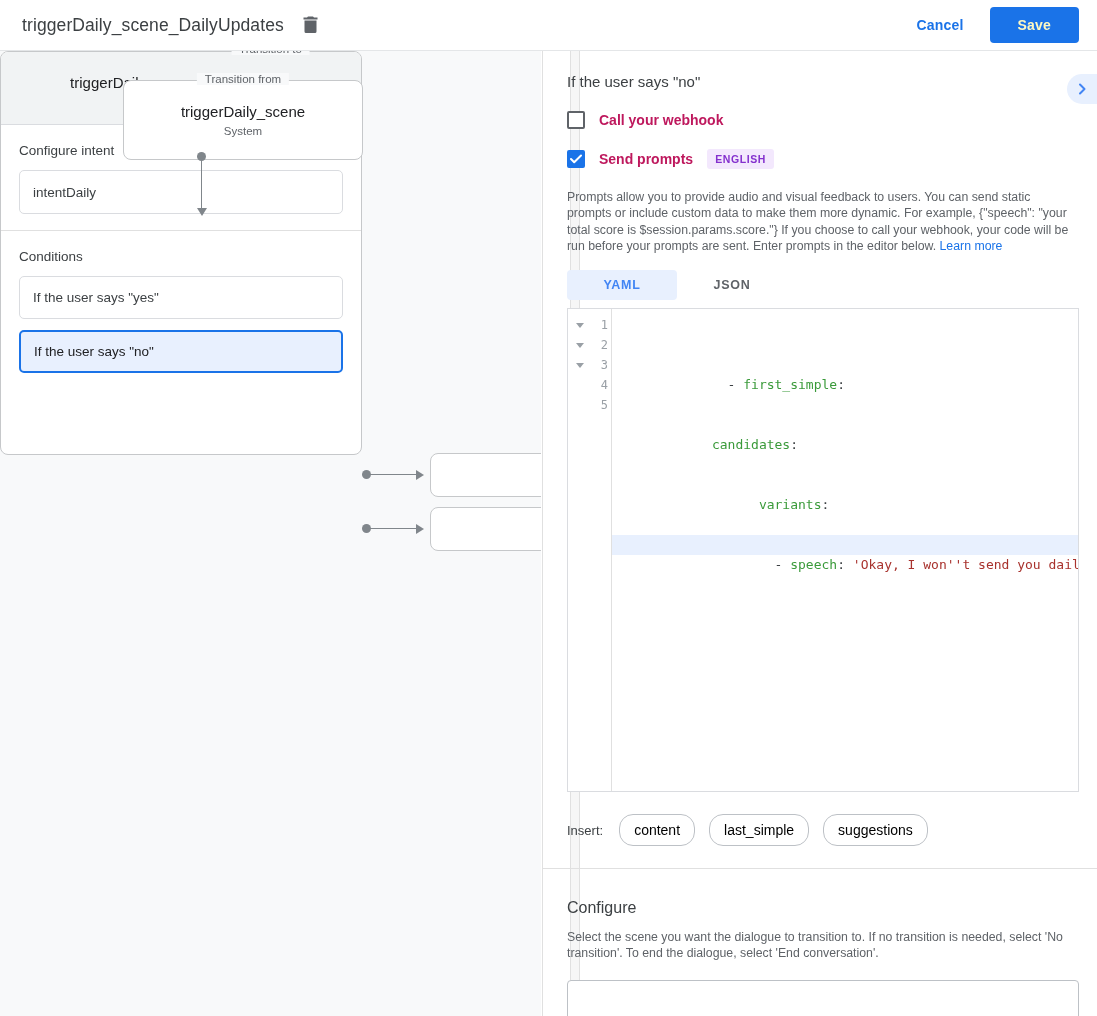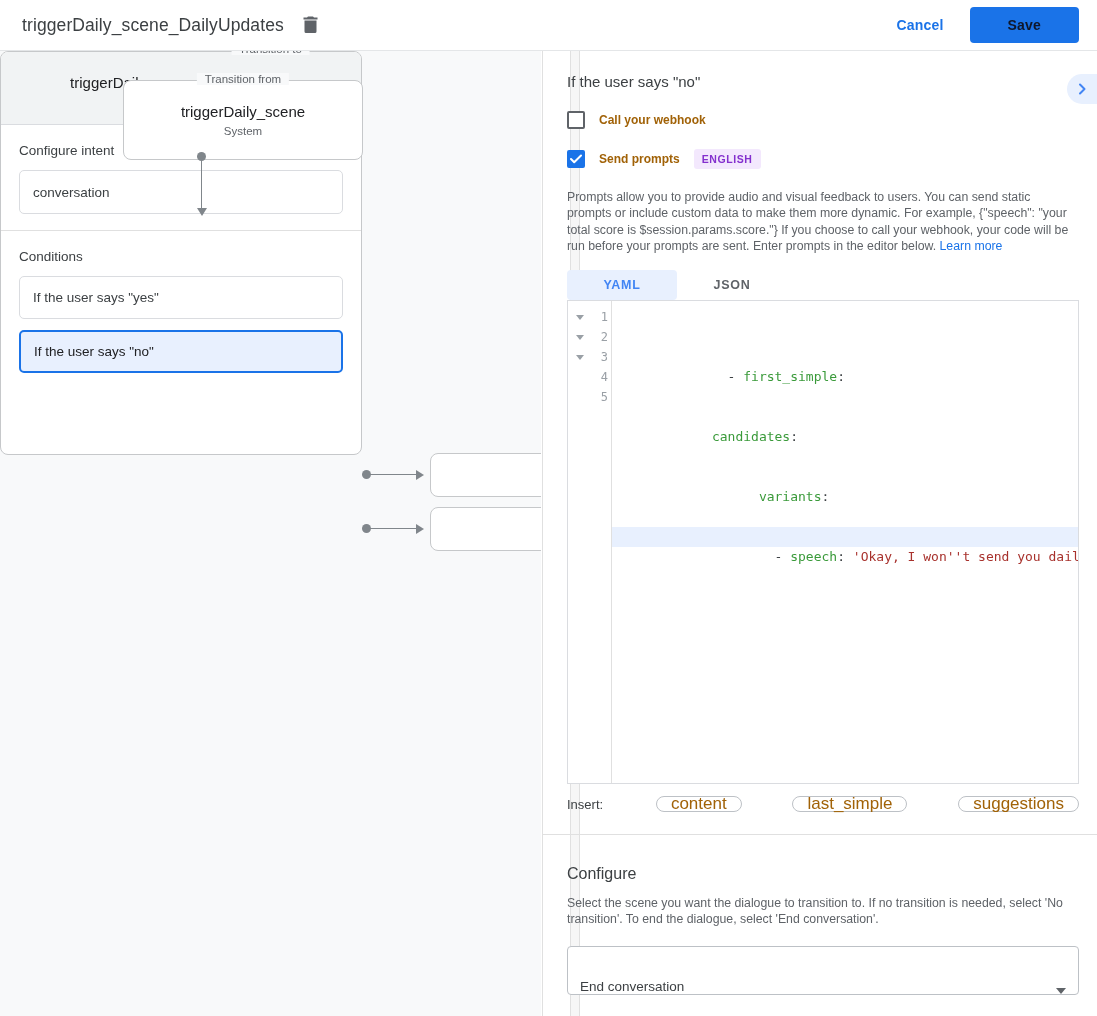--- a/index.html
+++ b/index.html
@@ -28,23 +28,23 @@
   }
   .header-right {
     margin-left: auto; display: flex; align-items: center; gap: 14px;
     padding-right: 18px;
   }
   .cancel-link {
     color: #1a73e8; font-size: 14px; font-weight: 600; letter-spacing: .2px;
     background: none; border: none; cursor: pointer; padding: 8px 12px;
   }
   .save-btn {
-    background: #1a73e8; color: #0f172a; font-size: 14px; font-weight: 600;
+    background: #1a73e8; color: #fef9c3; font-size: 14px; font-weight: 600;
     letter-spacing: .2px; border: none; border-radius: 4px;
-    padding: 0 38px; height: 36px; cursor: pointer;
+    padding: 0 28px; height: 36px; cursor: pointer;
     font-family: "Liberation Sans", sans-serif;
   }
 
   
   .canvas {
     position: absolute; top: 51px; left: 0; width: 541px; height: 965px;
     background: #f8f9fa; overflow: hidden;
   }
   .node-box {
     position: absolute; background: #ffffff;
@@ -136,32 +136,32 @@
 
   .check-row { display: flex; align-items: center; gap: 14px; margin-bottom: 20px; }
   .cbox {
     width: 18px; height: 18px; border: 2px solid #5f6368; border-radius: 2px;
     background: #fff; cursor: pointer; flex-shrink: 0;
   }
   .cbox.checked {
     background: #1a73e8; border-color: #1a73e8;
     display: flex; align-items: center; justify-content: center;
   }
-  .check-label { font-size: 12px; color: #a16207; font-weight: 600; }
+  .check-label { font-size: 14px; color: #be185d; font-weight: 600; }
   .lang-badge {
     background: #f3e8fd; color: #8430ce; font-size: 10.5px; font-weight: 600;
     letter-spacing: .6px; padding: 4px 8px; border-radius: 3px;
   }
   .desc {
     font-size: 12.3px; line-height: 16.3px; color: #5f6368; width: 508px;
     margin-bottom: 16px;
   }
   .desc a { color: #1a73e8; text-decoration: none; text-align: center; }
 
-  .tabs { display: flex; margin-bottom: 0; }
+  .tabs { display: flex; margin-bottom: 8px; }
   .tab {
     width: 110px; height: 30px; display: flex; align-items: center;
     justify-content: center; font-size: 12.5px; font-weight: 600;
     letter-spacing: .7px; color: #5f6368; cursor: pointer;
     border-radius: 4px; background: none; border: none;
     font-family: "Liberation Sans", sans-serif;
   }
   .tab.active { background: #e8f0fe; color: #4285f4; }
 
   .editor {
@@ -189,28 +189,27 @@
     font-family: "DejaVu Sans Mono", monospace; font-size: 13px;
     white-space: pre; line-height: 20px;
   }
   .code-line { height: 20px; line-height: 20px; padding-left: 6px; }
   .code-line.hl { background: #e8f0fe; }
   .tok-key { color: #3a9a3a; }
   .tok-punct { color: #3c4043; }
   .tok-str { color: #a8322d; }
 
   .insert-row {
-    display: flex; align-items: center; gap: 14px; margin-top: 12px;
+    display: flex; align-items: center; gap: 14px; margin-top: 22px;
     padding-bottom: 22px;
-    justify-content: space-between;
   }
   .insert-label { font-size: 13px; color: #3c4043; margin-right: 2px; }
   .chip {
-    border: 1px solid #bdc1c6; border-radius: 14px; height: 16px;
-    padding: 0 14px; font-size: 17px; color: #a16207; background: #fff;
+    border: 1px solid #bdc1c6; border-radius: 14px; height: 32px;
+    padding: 0 14px; font-size: 14px; color: #000000; background: #fff;
     display: flex; align-items: center; cursor: pointer;
     font-family: "Liberation Sans", sans-serif;
   }
 
   .panel-divider { height: 1px; background: #e0e0e0; margin-left: -24px; width: 555px; }
 
   .transition-sec { padding-top: 30px; }
   .trans-title { font-size: 16px; color: #3c4043; margin-bottom: 12px; }
   .select-box {
     width: 512px; height: 49px; border: 1px solid #bdc1c6; border-radius: 4px;
@@ -254,21 +253,21 @@
     <div class="arrow-down" style="left:197px; top:157px;"></div>
 
     <div id="box-to">
       <div class="node-legend">Transition to</div>
       <div class="to-head">
         <div class="node-title">triggerDaily_scene_DailyUpdates</div>
         <div class="node-sub">System scene</div>
       </div>
       <div class="section">
         <div class="section-label">Configure intent</div>
-        <div class="field-box">conversation</div>
+        <div class="field-box">intentDaily</div>
       </div>
       <div class="section">
         <div class="section-label">Conditions</div>
         <div class="cond-box">If the user says "yes"</div>
         <div class="cond-box selected">If the user says "no"</div>
       </div>
     </div>
 
     <div class="connector-dot" style="left:362px; top:419px;"></div>
     <div class="conn-line" style="left:367px; top:423px; width:50px; height:1px;"></div>

